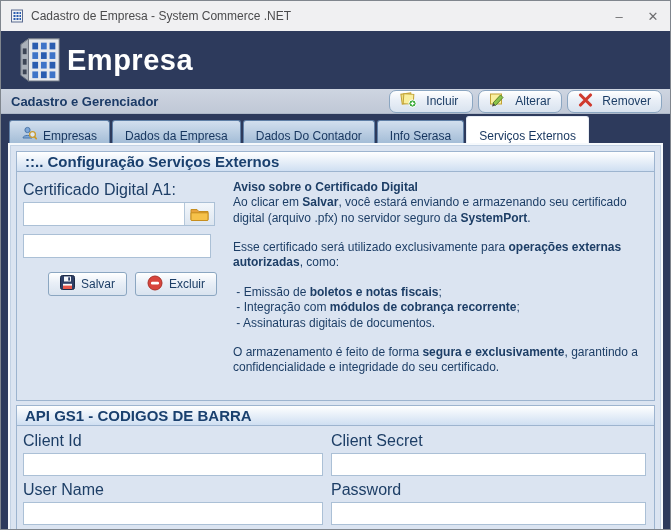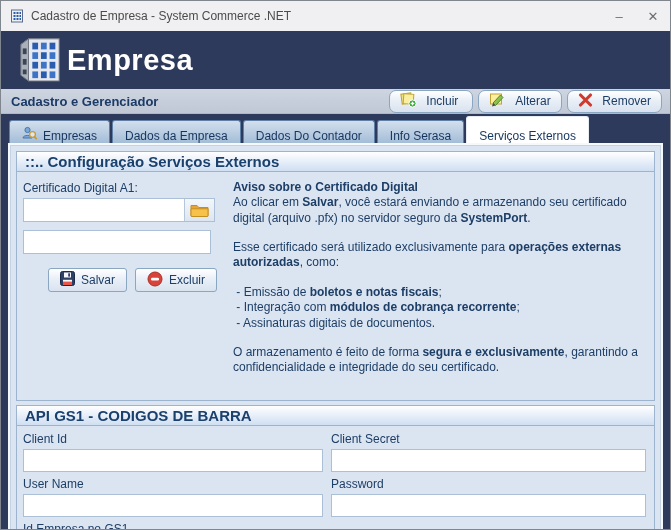--- a/index.html
+++ b/index.html
@@ -56,21 +56,21 @@
     padding:6px; display:flex; flex-direction:column; position:relative; z-index:1;
   }
   .section { border:1px solid #9db4cf; background:#dbe4f1; }
   .section-header {
     height:20px; display:flex; align-items:center; padding:0 8px;
     background:linear-gradient(#ffffff,#cfdff2); border-bottom:1px solid #9db4cf;
     color:#1a406e; font-size:15px; font-weight:bold;
   }
   .cert-body { display:flex; padding:7px 8px 10px 6px; gap:14px; }
   .cert-left { flex:none; width:196px; }
-  .field-label { font-size:12px; color:#1d3e66; margin:2px 0 3px 0; }
+  .field-label { font-size:16px; color:#1d3e66; margin:2px 0 3px 0; }
   .txt {
     width:100%; height:24px; border:1px solid #abc0d6; background:#fff;
     font-family:"Liberation Sans",sans-serif; font-size:12px; padding:0 5px; color:#222;
   }
   .cert-input-wrap { position:relative; width:192px; margin-bottom:8px; }
   .folder-btn {
     position:absolute; right:1px; top:1px; bottom:1px; width:30px;
     display:flex; align-items:center; justify-content:center;
     background:linear-gradient(#f3f7fb,#dde6f0); border-left:1px solid #b4c7da; cursor:pointer;
   }

